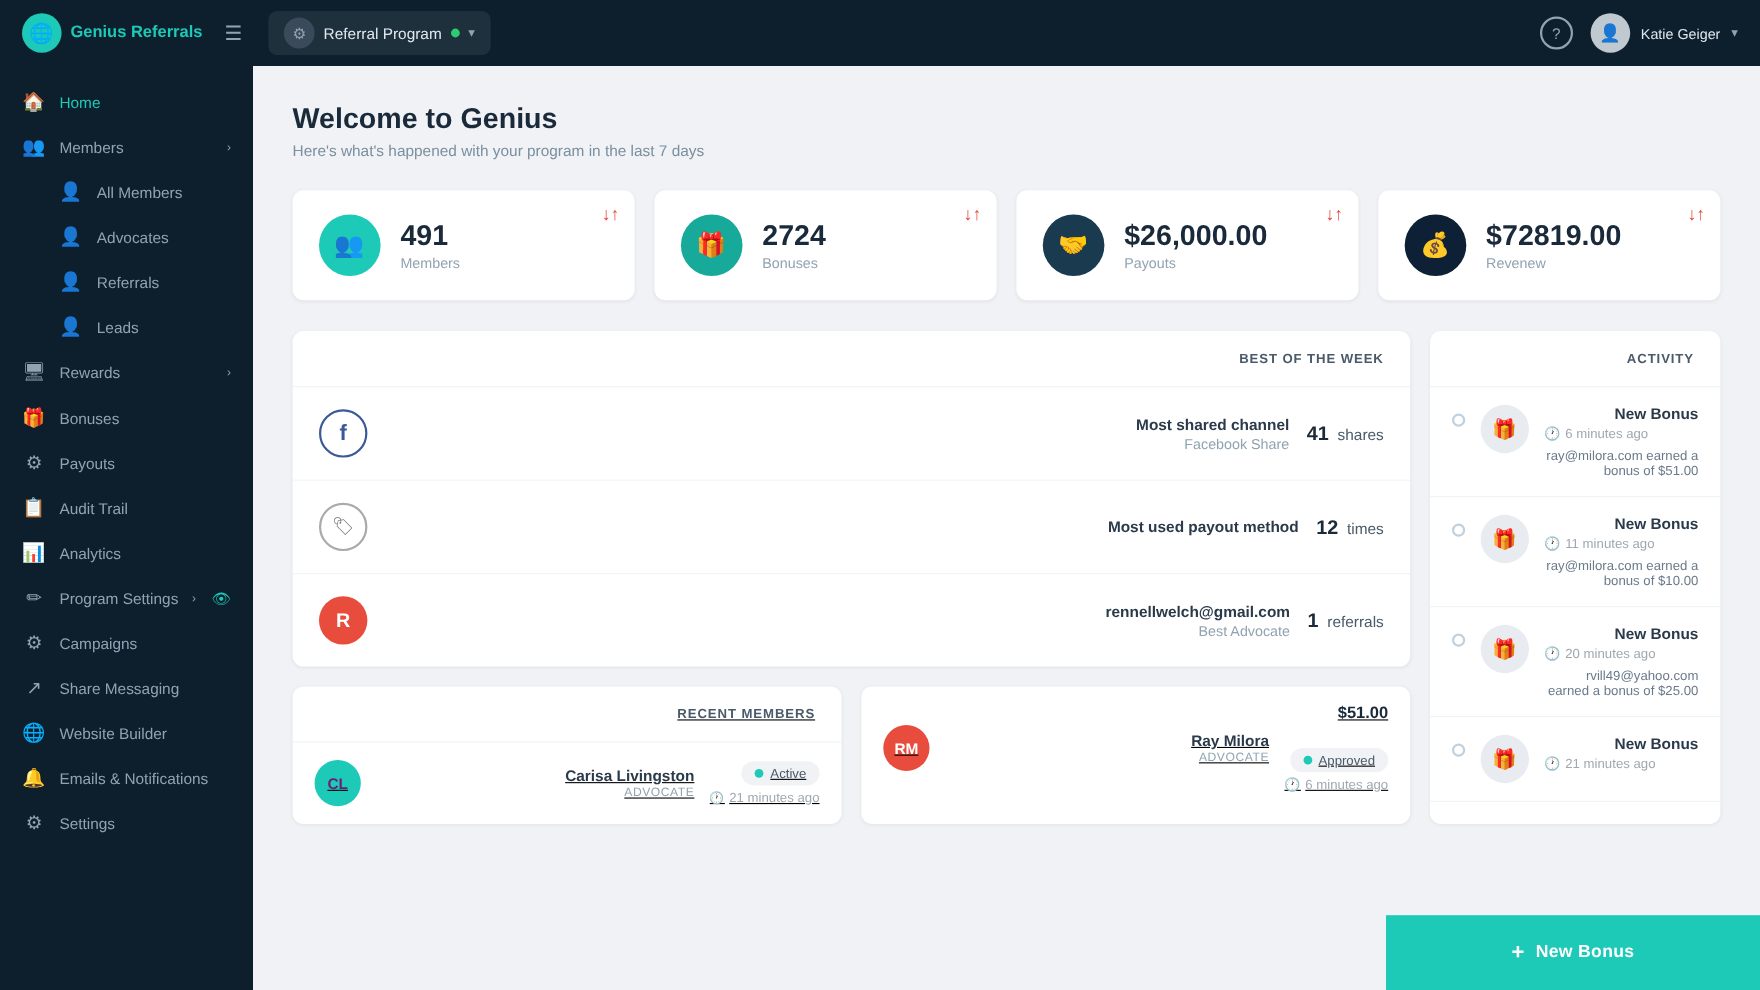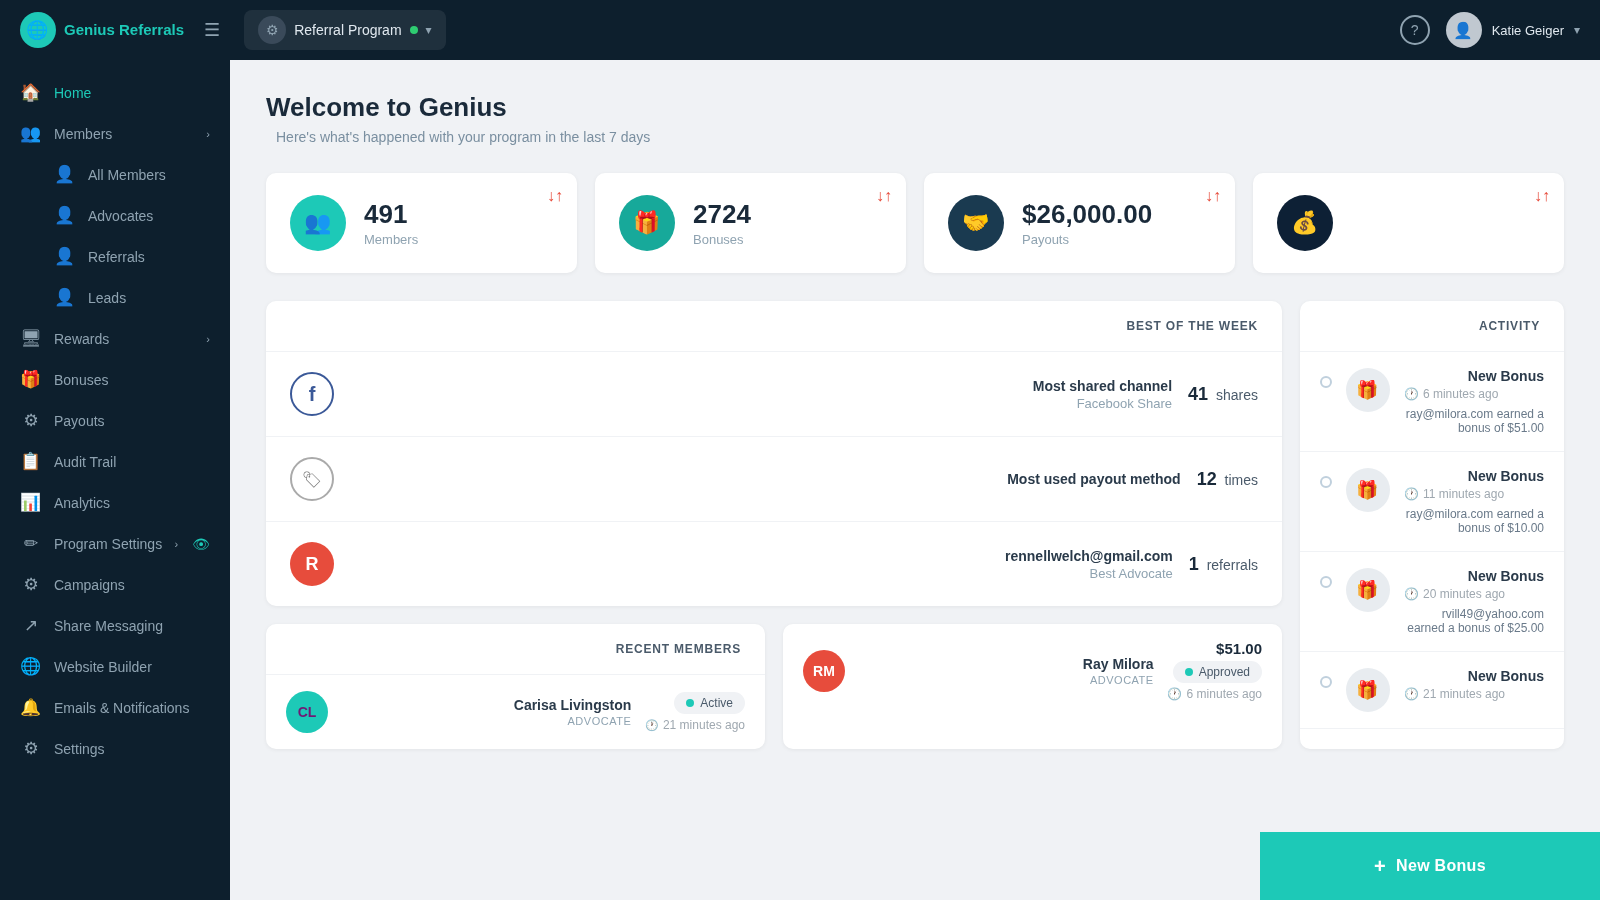--- a/index.html
+++ b/index.html
@@ -101,21 +101,21 @@
       flex: 1;
       overflow-y: auto;
       padding: 32px 36px;
       background: #f0f2f5;
     }
     .content::-webkit-scrollbar { width: 6px; }
     .content::-webkit-scrollbar-track { background: #e8ebee; }
     .content::-webkit-scrollbar-thumb { background: #c0c8d0; border-radius: 3px; }
 
     .page-title { font-size: 26px; font-weight: 600; color: #1a2a3a; margin-bottom: 6px; }
-    .page-subtitle { font-size: 14px; color: #7a8fa0; margin-bottom: 28px; margin-left: 10px; }
+    .page-subtitle { font-size: 14px; color: #7a8fa0; margin-bottom: 28px; }
 
     
     .stats-row { display: flex; gap: 18px; margin-bottom: 28px; }
     .stat-card {
       flex: 1;
       background: white;
       border-radius: 10px;
       padding: 22px 24px;
       display: flex;
       align-items: center;
@@ -178,21 +178,21 @@
       display: flex; align-items: center; justify-content: center;
       color: white; font-size: 18px; font-weight: 700; flex-shrink: 0;
     }
     .best-info { flex: 1; }
     .best-title { font-size: 14px; font-weight: 600; color: #2a3a4a; }
     .best-sub { font-size: 13px; color: #8fa3b1; margin-top: 2px; }
     .best-stat { font-size: 14px; color: #4a5a6a; }
     .best-stat strong { font-size: 18px; font-weight: 700; color: #1a2a3a; margin-right: 4px; }
 
     
-    .two-col { display: flex; gap: 18px; flex: 1; }
+    .two-col { display: flex; gap: 18px; flex: 1; text-decoration: underline; }
     .col-card { flex: 1; }
 
     .member-item {
       display: flex; align-items: center; gap: 14px;
       padding: 16px 20px;
       border-bottom: 1px solid #f0f2f5;
     }
     .member-item:last-child { border-bottom: none; }
     .member-avatar {
       width: 42px; height: 42px; border-radius: 50%;
@@ -228,21 +228,21 @@
     }
     .bonus-avatar.rm { background: #e74c3c; }
     .bonus-info { flex: 1; }
     .bonus-name { font-size: 14px; font-weight: 600; color: #2a3a4a; }
     .bonus-role { font-size: 11px; color: #8fa3b1; letter-spacing: 0.5px; text-transform: uppercase; margin-top: 2px; }
     .bonus-right { display: flex; flex-direction: column; align-items: flex-end; gap: 4px; }
     .bonus-amount { font-size: 15px; font-weight: 700; color: #1a2a3a; }
     .approved-badge {
       display: flex; align-items: center; gap: 6px;
       background: #f0f2f5; border-radius: 20px;
-      padding: 4px 12px; font-size: 12px; color: #4a5a6a;
+      padding: 4px 12px; font-size: 12px; color: #4a5a6a; margin-top: 19px;
     }
     .approved-dot { width: 8px; height: 8px; border-radius: 50%; background: #1dc9b7; }
     .bonus-time { font-size: 12px; color: #9fa8b0; display: flex; align-items: center; gap: 4px; }
 
     
     .activity-panel {
       width: 264px;
       flex-shrink: 0;
     }
     .activity-card {
@@ -440,20 +440,24 @@
         <div class="stat-icon dark">🤝</div>
         <div class="stat-info">
           <div class="stat-value">$26,000.00</div>
           <div class="stat-label">Payouts</div>
         </div>
         <div class="stat-trend">↓↑</div>
       </div>
 
       <div class="stat-card">
         <div class="stat-icon darkest">💰</div>
+        <div class="stat-info">
+          <div class="stat-value">$72819.00</div>
+          <div class="stat-label">Revenew</div>
+        </div>
         <div class="stat-trend">↓↑</div>
       </div>
     </div>
 
     <div style="display:flex; gap:18px;">
       <div style="flex:1; display:flex; flex-direction:column; gap:18px;">
 
         <div class="card best-card">
           <div class="card-header">BEST OF THE WEEK</div>
 

